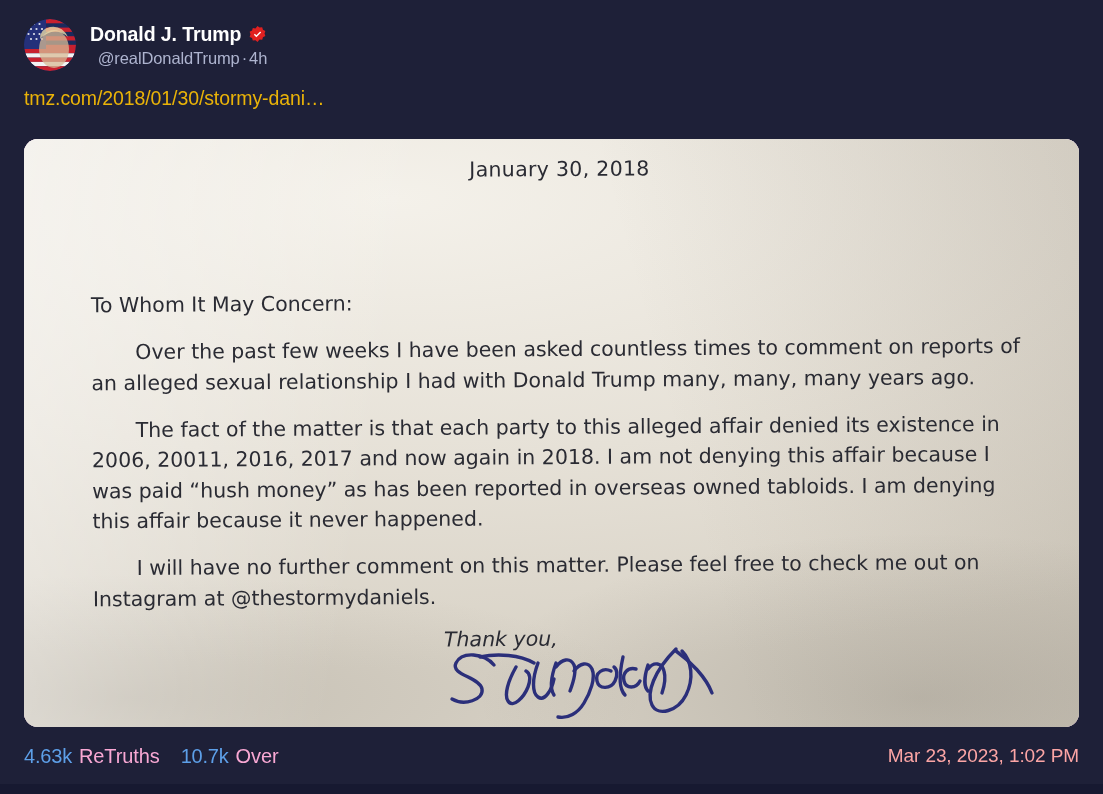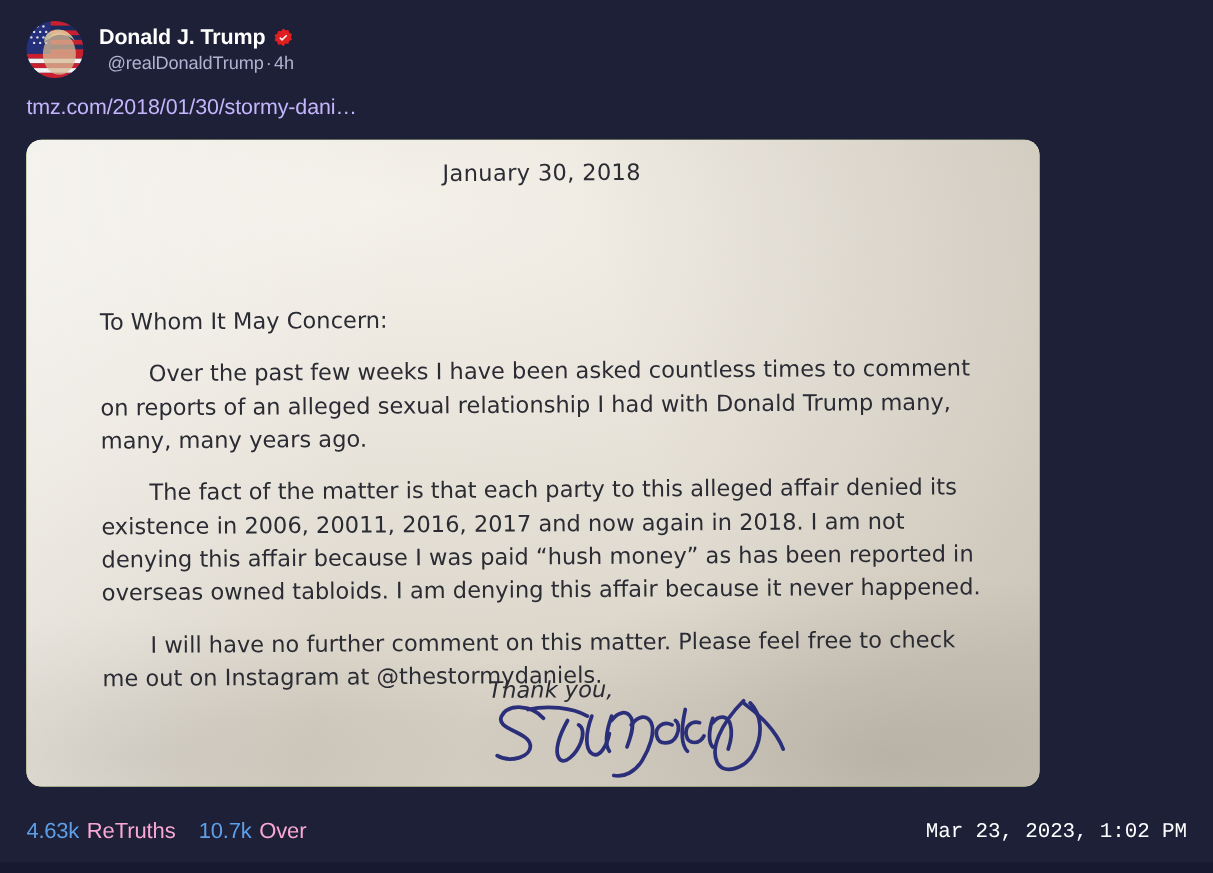--- a/index.html
+++ b/index.html
@@ -55,34 +55,34 @@
     letter-spacing: -0.1px;
     text-align: right;
   }
   .handleline .dot { padding: 0 2px; }
 
   
   .link {
     display: block;
     margin: 13px 0 0 0;
     font-size: 19.5px;
-    color: #c4b5fd;
+    color: #eab308;
     text-decoration: none;
     letter-spacing: -0.1px;
   }
 
   
   .media {
-    margin-top: 17px;
-    width: 921px;
+    margin-top: 29px;
+    width: 1055px;
     height: 588px;
     border-radius: 14px;
     overflow: hidden;
     position: relative;
-    background: #bef264;
+    background: #f0abfc;
   }
   .paper {
     position: absolute;
     inset: 0;
     background:
       radial-gradient(ellipse 120% 80% at 35% 10%, #f4f1ea 0%, #e6e1d7 55%, #d8d2c6 100%),
       linear-gradient(180deg, #efece4 0%, #e2ddd2 50%, #d6d0c3 100%);
   }
   .paper::after {
     content: "";
@@ -157,23 +157,22 @@
     letter-spacing: -0.2px;
   }
   .stat-label {
     font-size: 20px;
     color: #f9a8d4;
     letter-spacing: -0.1px;
     margin-right: 14px;
   }
   .timestamp {
     font-size: 19px;
-    color: #ffffff;
-    letter-spacing: -0.1px;
-    font-family: Liberation Mono, monospace;
+    color: #fca5a5;
+    letter-spacing: -0.1px;
   }
   .bottom-strip {
     position: absolute;
     left: 0; right: 0; bottom: 0;
     height: 10px;
     background: #171931;
   }
 </style>
 </head>
 <body>

